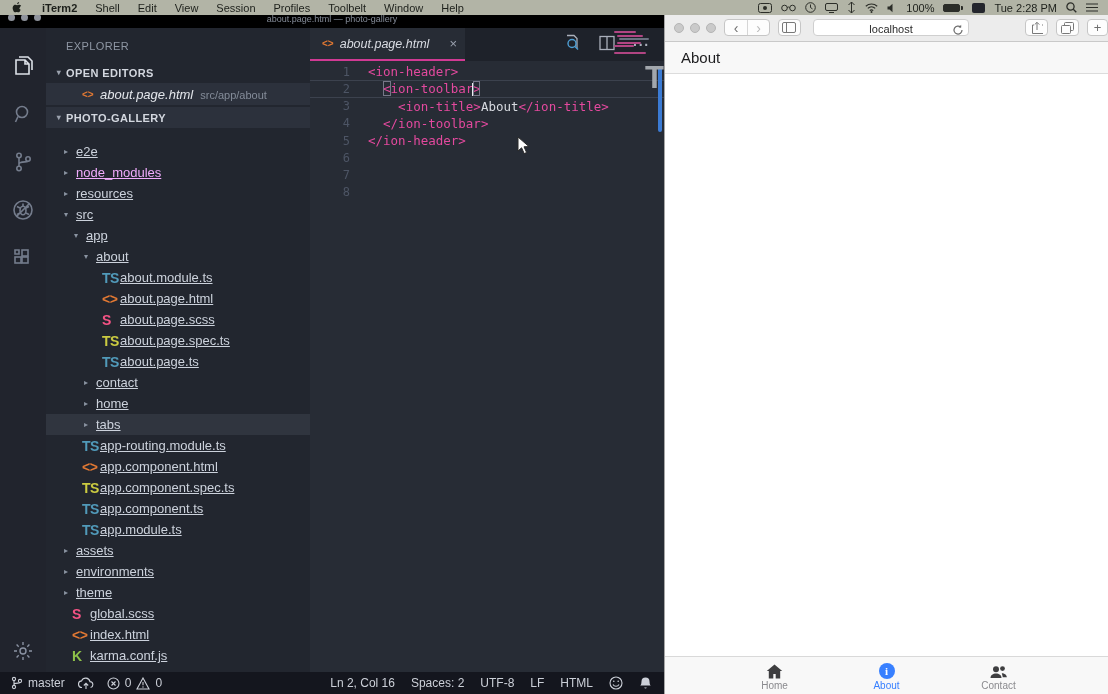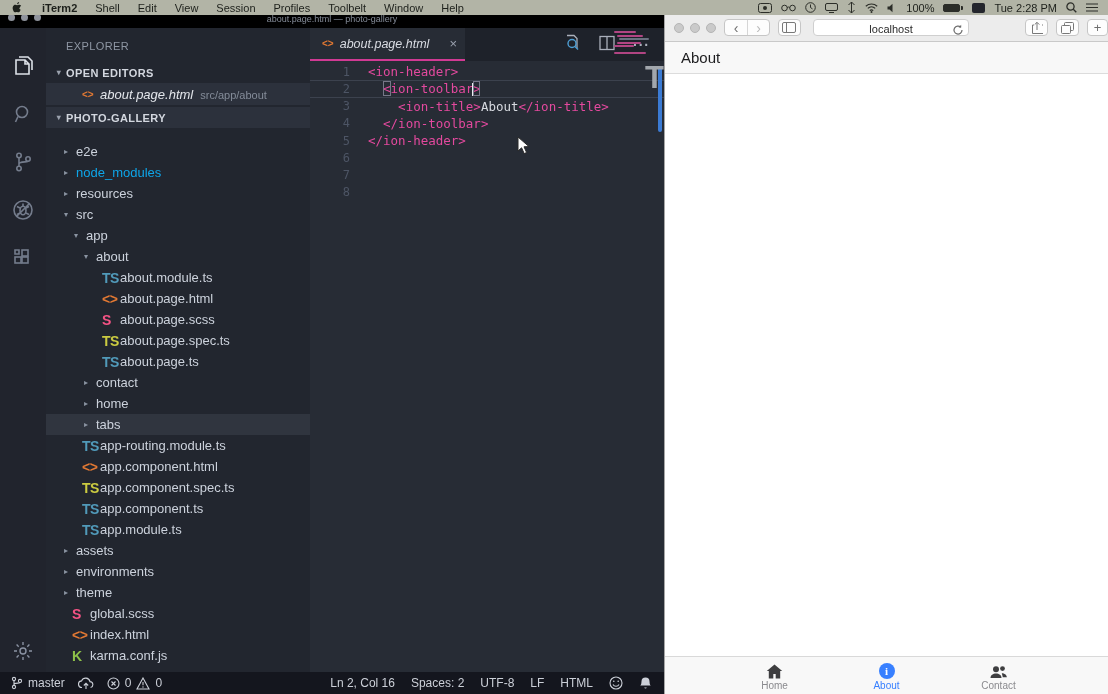--- a/index.html
+++ b/index.html
@@ -49,22 +49,22 @@
   #open-editor-item .ficon { color:#e37933; font-weight:bold; font-size:10px; width:18px; }
   #open-editor-item .fname { font-style:italic; font-size:13px; color:#e3e6eb; }
   #open-editor-item .fpath { font-size:11px; color:#848c99; margin-left:7px; padding-top:1px; }
   #project-hdr { background:#2c313c; padding-left:6px; margin-top:2px; }
 
   #file-tree { position:absolute; top:113px; left:0; right:0; bottom:0; }
   .tree-row { height:21px; display:flex; align-items:center; font-size:13px; color:#ccd2dc; }
   .tree-row.selected { background:#30353f; }
   .tree-row .twisty { width:12px; font-size:8px; color:#8a93a1; flex:none; }
   .tree-row .ficon { width:18px; font-size:14px; font-weight:bold; flex:none; letter-spacing:-.5px; }
-  .tree-row .fname { white-space:nowrap; }
-  .tree-row.muted .fname { color:#0ea5e9; }
+  .tree-row .fname { white-space:nowrap;text-decoration:underline; }
+  .tree-row.muted .fname { color:#f0abfc; }
 
   
   #editor { position:absolute; left:310px; top:14px; width:354px; height:644px; background:#272c35; }
   #tabbar { position:absolute; left:0; top:0; width:100%; height:33px; background:#1e222a; display:flex; }
   #tab-active { width:155px; height:33px; background:#272c35; border-bottom:2px solid #d13a94;
     display:flex; align-items:center; padding:0 8px 0 12px; }
   #tab-active .ficon { color:#e37933; font-weight:bold; font-size:10px; margin-right:6px; }
   #tab-active .tname { font-size:12.5px; font-style:italic; color:#d8dbe2; }
   #tab-active .close { margin-left:auto; color:#9aa1ae; font-size:13px; padding-left:8px; }
   #editor-actions { margin-left:auto; display:flex; align-items:center; gap:18px; padding-right:14px; }

